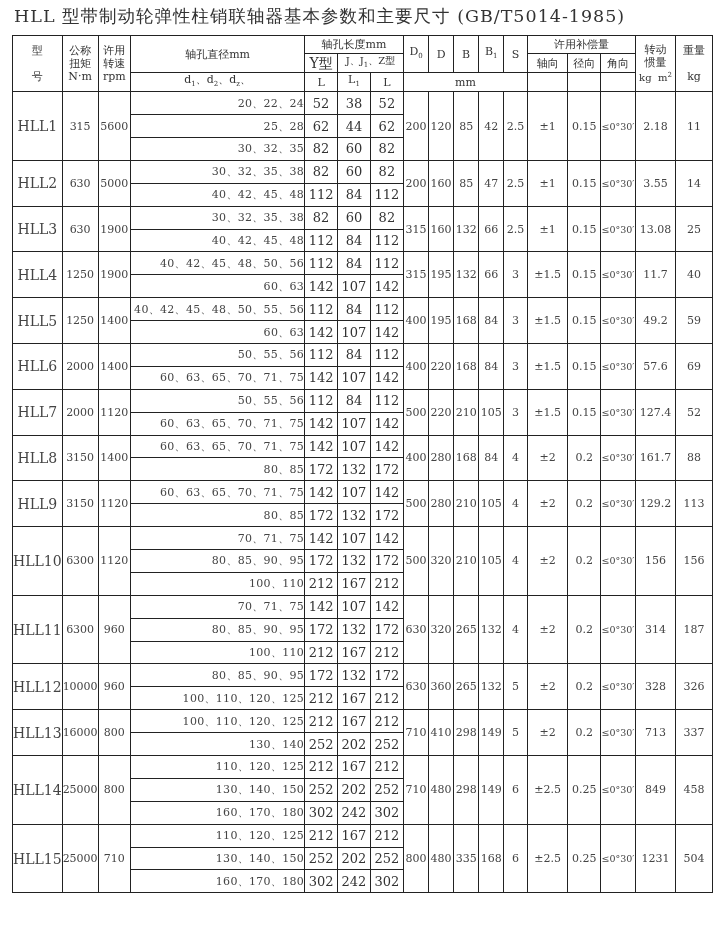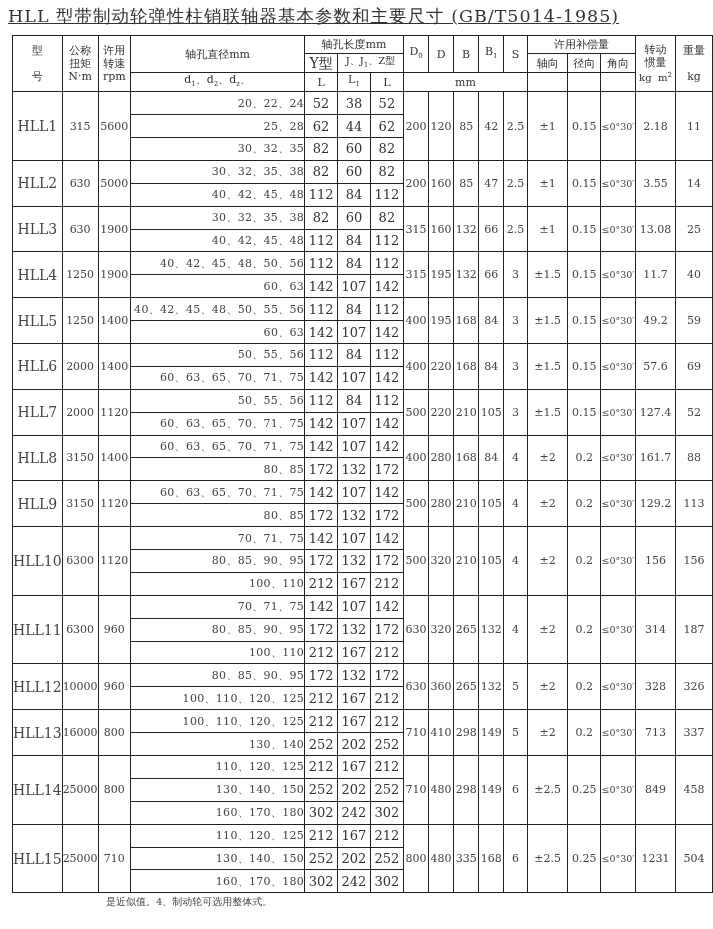--- a/index.html
+++ b/index.html
@@ -1,19 +1,19 @@
 <!DOCTYPE html>
 <html><head>
 <meta charset="utf-8">
 <style>
   html, body { margin:0; padding:0; background:#ffffff; }
   body { width:713px; height:929px; position:relative; overflow:hidden;
          font-family: "DejaVu Sans Mono", "Liberation Mono", monospace; color:#333; }
-  .title { position:absolute; left:8px; top:4px; font-size:17.5px; letter-spacing:1px;
-           font-family: "DejaVu Serif", "Liberation Serif", serif; color:#333; white-space:nowrap;text-decoration:underline; }
+  .title { position:absolute; left:14px; top:4px; font-size:17.5px; letter-spacing:1px;
+           font-family: "DejaVu Serif", "Liberation Serif", serif; color:#333; white-space:nowrap; }
   table { position:absolute; left:12px; top:35px; border-collapse:collapse; table-layout:fixed;
           font-family: "DejaVu Serif", "Liberation Serif", serif; }
   td, th { border:1.2px solid #222; padding:0; text-align:center; vertical-align:middle;
            font-weight:normal; overflow:hidden; white-space:nowrap; }
   th { font-size:11px; color:#333; line-height:13px; }
   td { font-size:11px; color:#444; height:21.9px; }
   td.len { font-size:13px; color:#333; }
   td.dia { text-align:right; padding-left:3px; font-size:11px; letter-spacing:0.3px; }
   td.model { font-size:14px; }
   .sub { font-size:7px; vertical-align:sub; }
@@ -484,14 +484,13 @@
       <tr>
         <td class="dia">160、170、180</td>
         <td class="len">302</td>
         <td class="len">242</td>
         <td class="len">302</td>
       </tr>
     </tbody>
 </table>
 
 <div class="note">
-  <span class="l2">是近似值。4、制动轮可选用整体式。</span>
 </div>
 
 </body></html>

